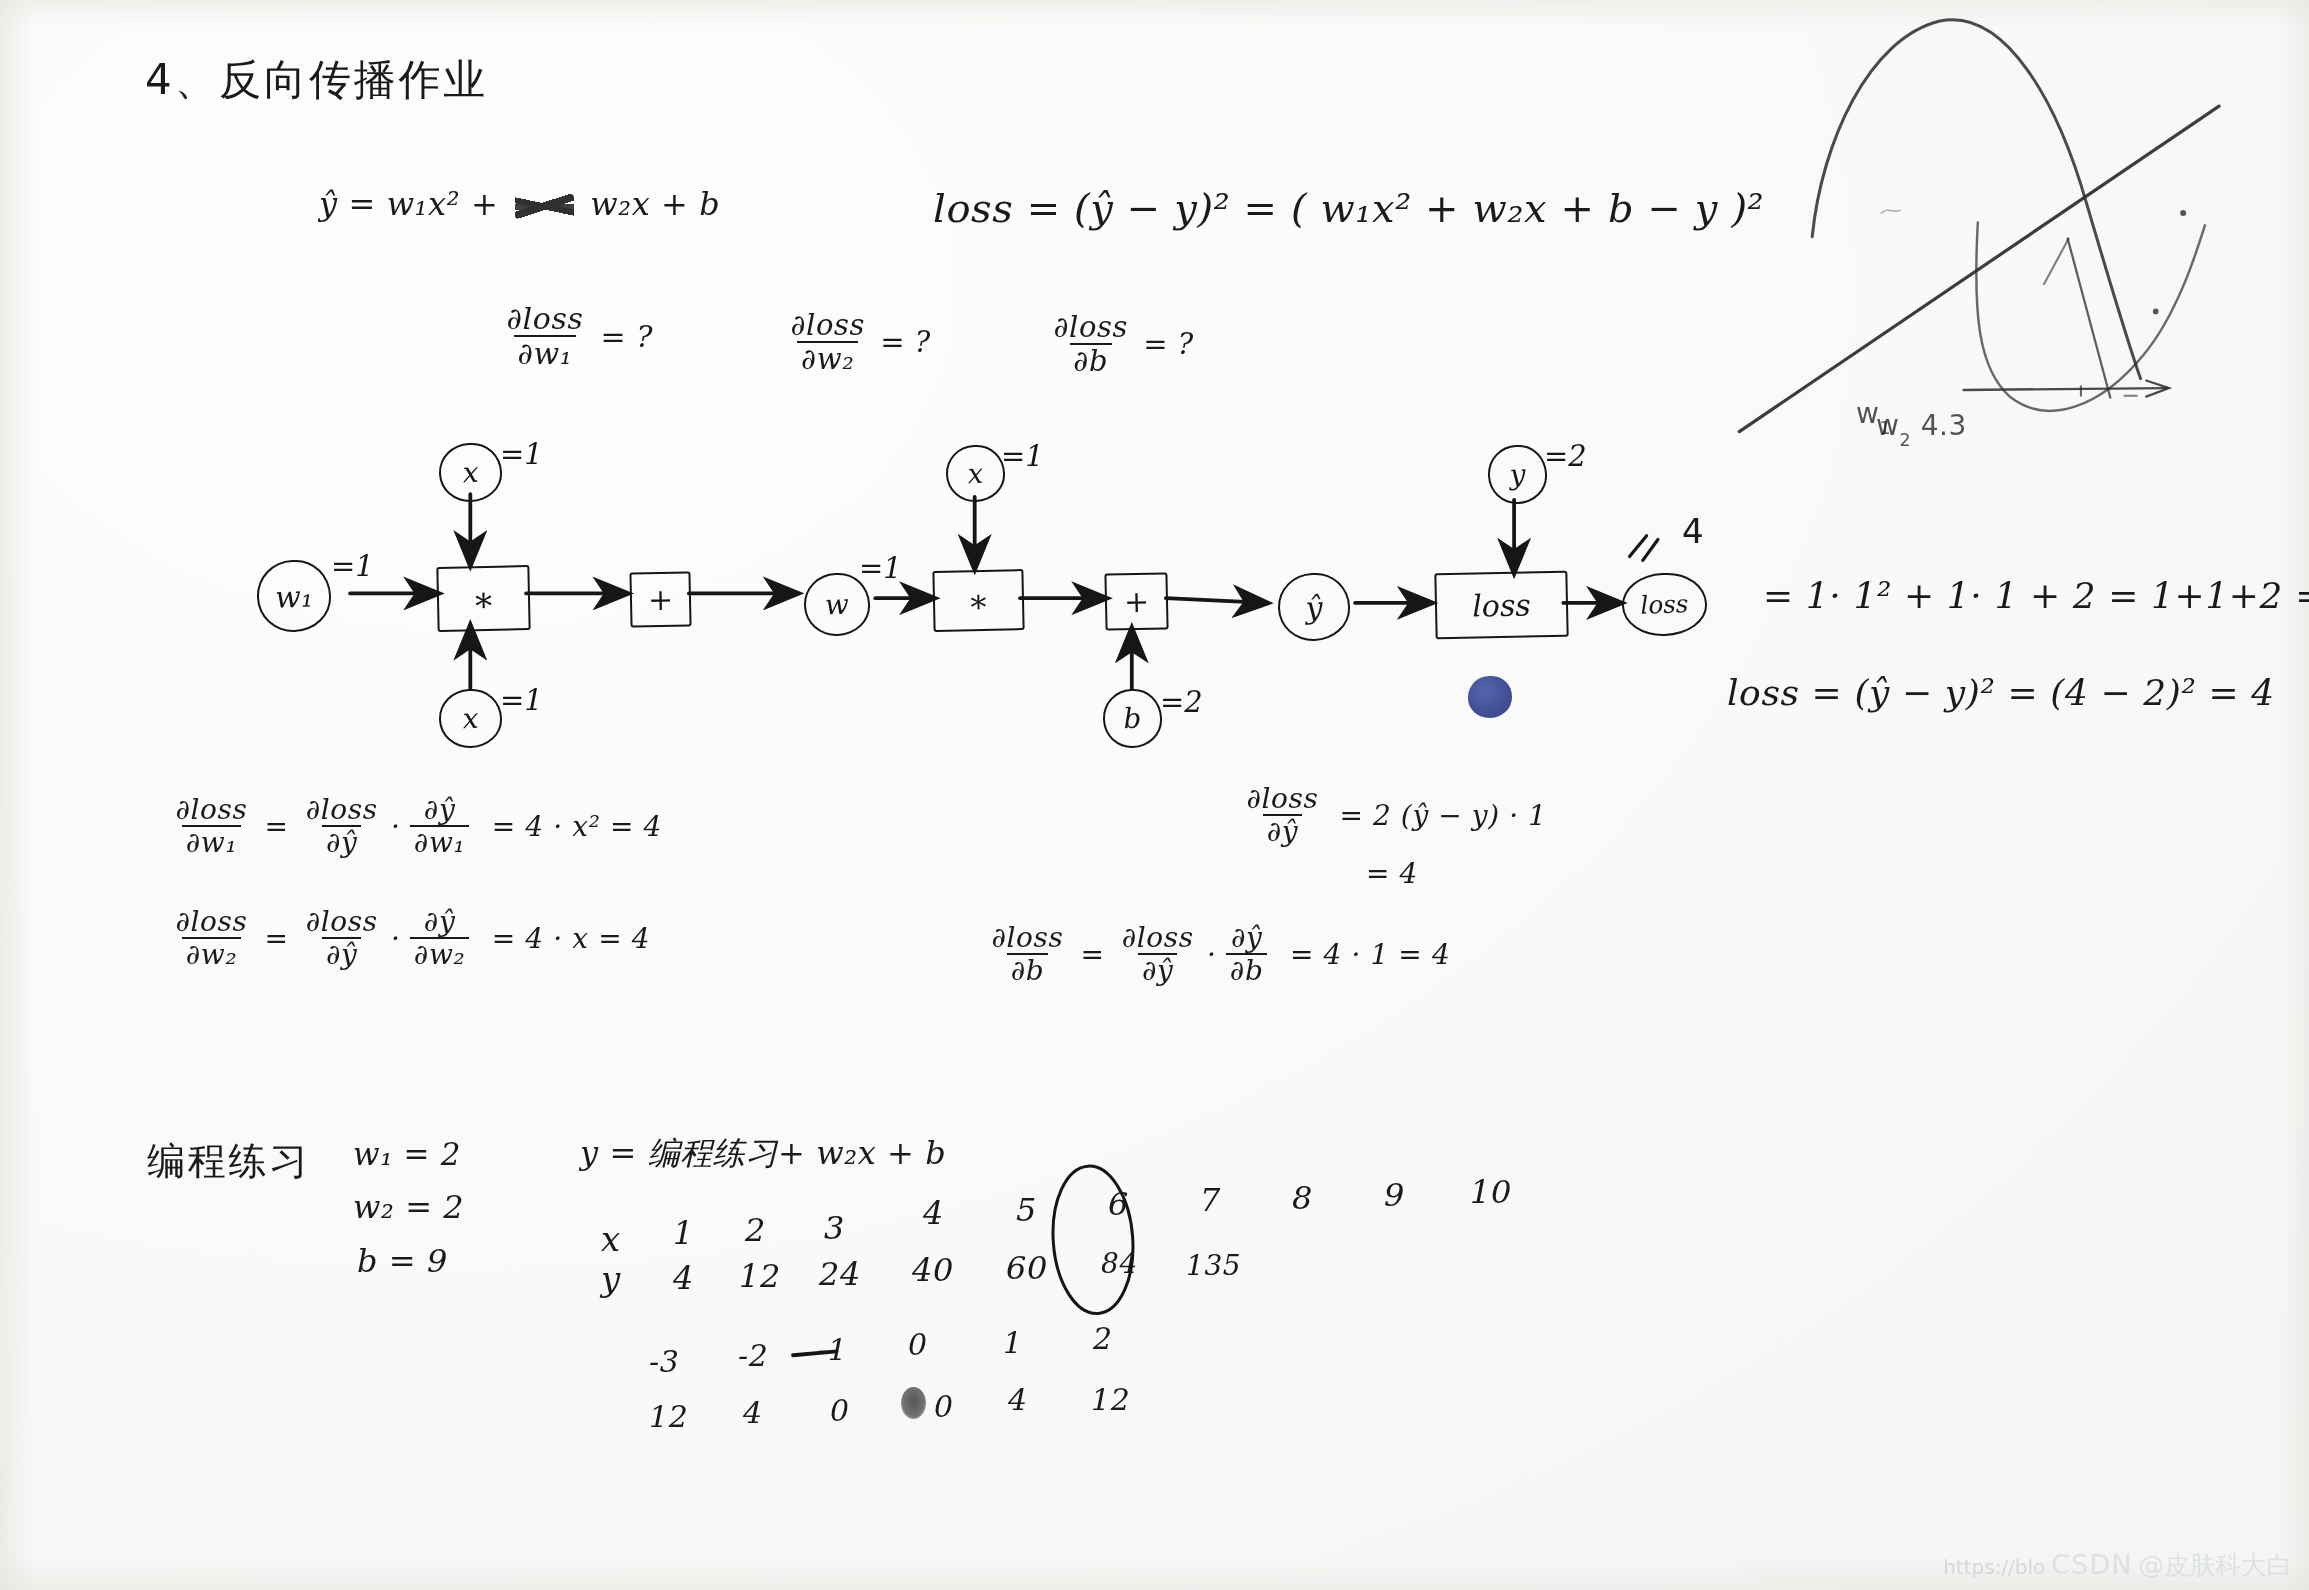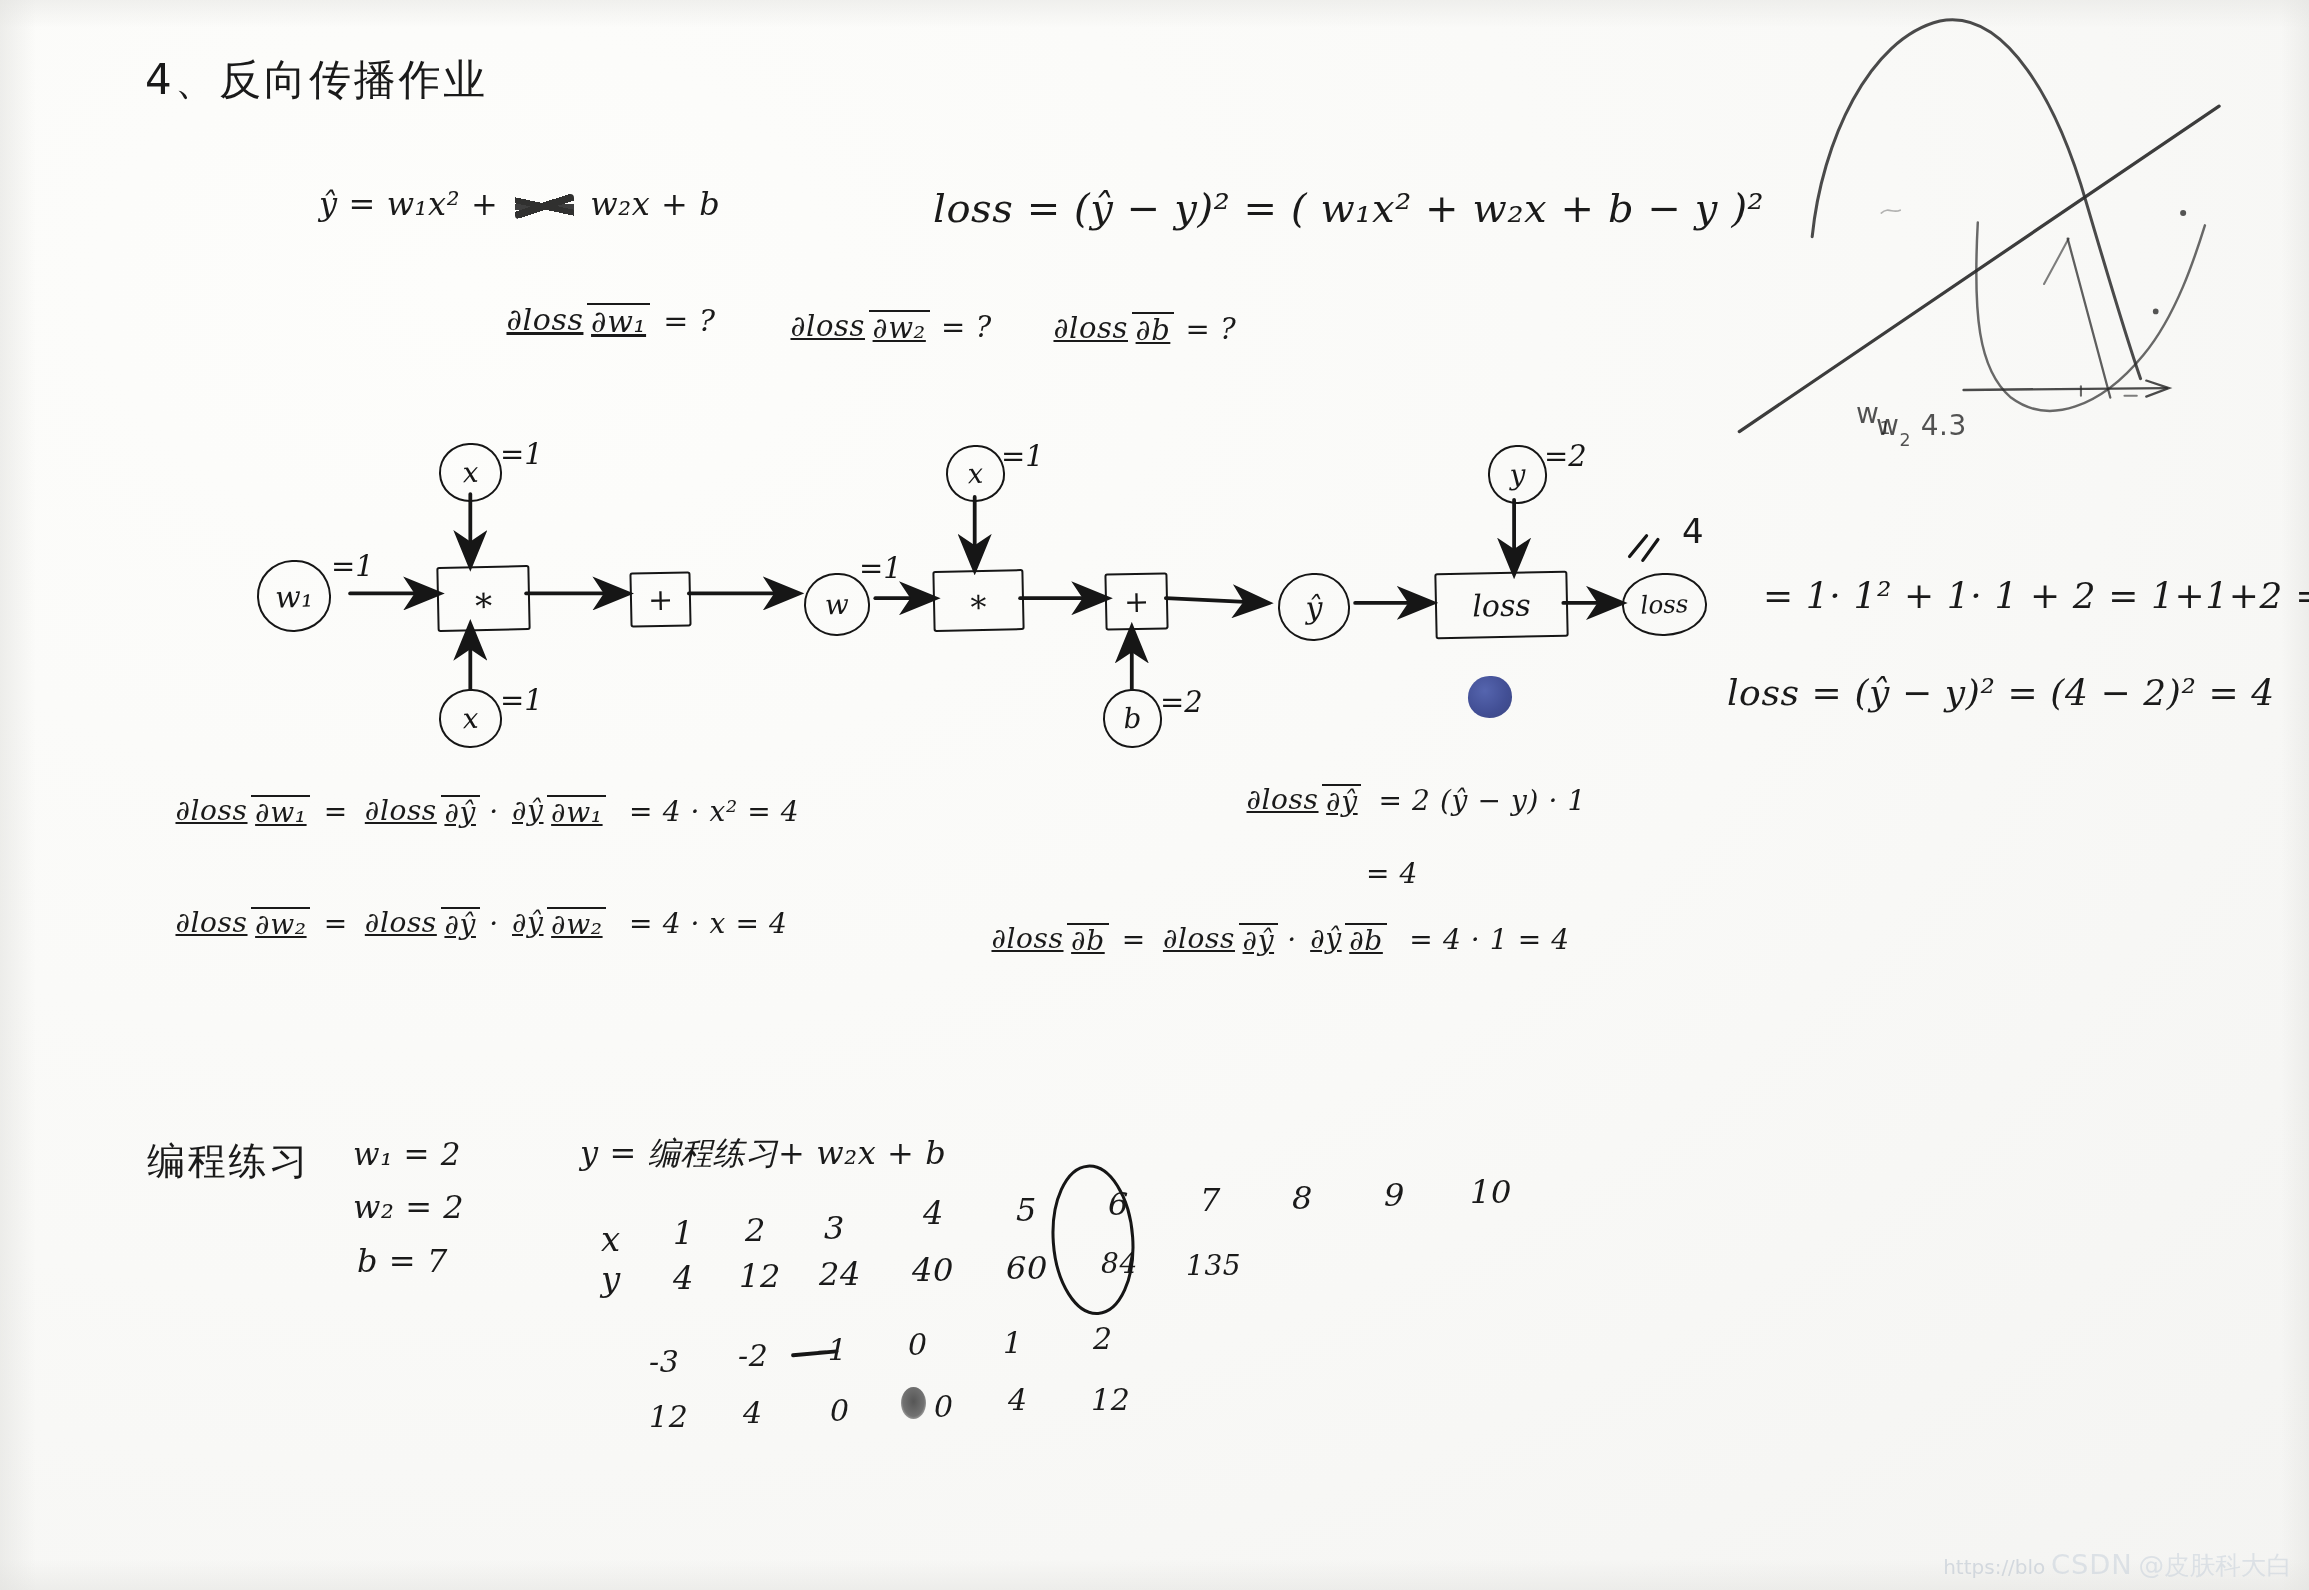--- a/index.html
+++ b/index.html
@@ -47,26 +47,25 @@
   .cjk {
     font-family: "DejaVu Sans", sans-serif;
     font-style: normal;
     letter-spacing: 2.8px;
   }
   sub { font-size: .62em; line-height: 0; position: relative; top: .28em; }
 
   
   .frac {
     display: inline-flex;
-    flex-direction: row;
+    flex-direction: column;
     align-items: center;
     vertical-align: middle;
     margin: 0 5.7px;
     line-height: 1.05;
-    text-decoration: underline;
   }
   .frac .num { padding: 0 3.8px 0.9px 3.8px; }
   .frac .den { padding: 0.9px 3.8px 0 3.8px; border-top: 2.4px solid #1a1a1a; }
 
   .row { display: flex; align-items: center; }
 
   
   .node-circle {
     position: absolute;
     border: 2.8px solid #161616;
@@ -384,21 +383,21 @@
       <span class="num">∂ŷ</span>
       <span class="den">∂b</span>
     </span>
     <span style="margin-left:17px;">= 4 · 1 = 4</span>
   </div>
 
   <div class="ink cjk" style="left:123px; top:1136px; font-size:38px;">编程练习</div>
 
   <div class="ink" style="left:329px; top:1136px; font-size:31px;">w₁ = 2</div>
   <div class="ink" style="left:329px; top:1188px; font-size:32px;">w₂ = 2</div>
-  <div class="ink" style="left:333px; top:1242px; font-size:32px;">b = 7</div>
+  <div class="ink" style="left:333px; top:1242px; font-size:32px;">b = 9</div>
 
   <div class="ink" style="left:556px; top:1132px; font-size:32px;">y = 编程练习+ w₂x + b</div>
 
   <div class="ink" style="left:649px; top:1214px; font-size:32px;">1</div>
   <div class="ink" style="left:721px; top:1211px; font-size:32px;">2</div>
   <div class="ink" style="left:800px; top:1209px; font-size:32px;">3</div>
   <div class="ink" style="left:899px; top:1194px; font-size:32px;">4</div>
   <div class="ink" style="left:992px; top:1191px; font-size:32px;">5</div>
   <div class="ink" style="left:1084px; top:1185px; font-size:32px;">6</div>
   <div class="ink" style="left:1176px; top:1181px; font-size:32px;">7</div>

